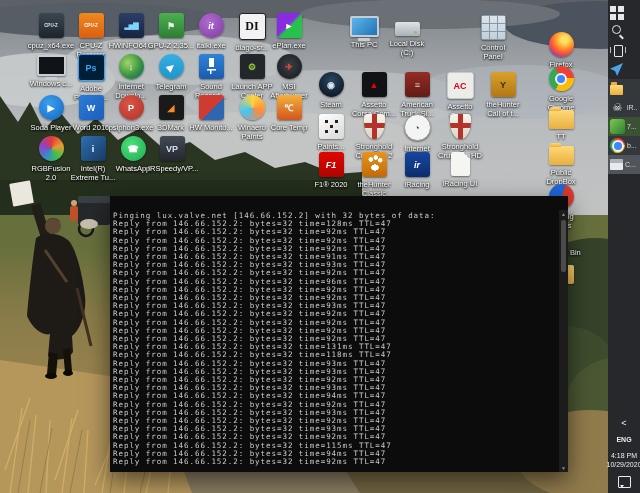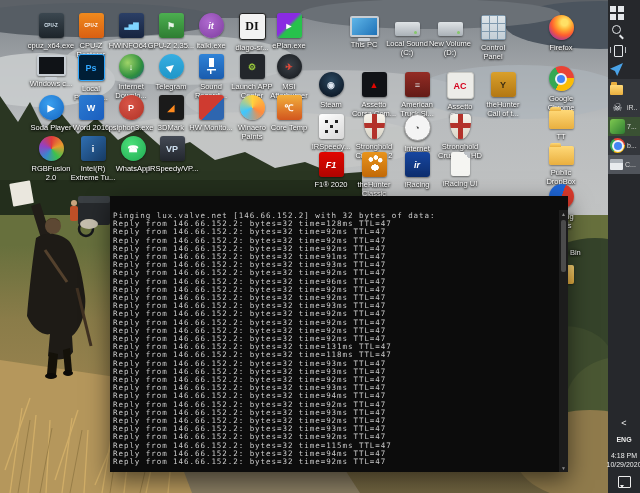--- a/index.html
+++ b/index.html
@@ -238,21 +238,21 @@
         </span>
         <div class="dlabel">
           <div>Windows c...</div>
         </div>
       </div>
       <div class="dicon" style="left: 91px; top: 54px;">
         <span class="tile t-photoshop shape-sq" style="background: rgb(0, 30, 54); color: rgb(49, 168, 255); border: 1px solid rgb(49, 168, 255);">
           <span class="glyph">Ps</span>
         </span>
         <div class="dlabel">
-          <div>Local</div>
+          <div>Adobe</div>
           <div>Photosh...</div>
         </div>
       </div>
       <div class="dicon" style="left: 131px; top: 54px;">
         <span class="tile t-idm shape-circ" style="background: radial-gradient(circle at 35% 35%, rgb(159, 212, 104), rgb(47, 143, 62) 60%, rgb(29, 91, 134)); color: rgb(255, 255, 255);">
           <span class="glyph">↓</span>
         </span>
         <div class="dlabel">
           <div>Internet</div>
           <div>Downlo...</div>
@@ -390,31 +390,22 @@
         </span>
         <div class="dlabel">
           <div>This PC</div>
         </div>
       </div>
       <div class="dicon" style="left: 407px; top: 15px;">
         <span class="tile t-drive shape-drive" style="background: linear-gradient(rgb(223, 227, 230), rgb(170, 177, 183));">
           <span class="glyph"></span>
         </span>
         <div class="dlabel">
-          <div>Local Sound</div>
+          <div>Local Disk</div>
           <div>(C:)</div>
-        </div>
-      </div>
-      <div class="dicon" style="left: 450px; top: 15px;">
-        <span class="tile t-drive shape-drive" style="background: linear-gradient(rgb(223, 227, 230), rgb(170, 177, 183));">
-          <span class="glyph"></span>
-        </span>
-        <div class="dlabel">
-          <div>New Volume</div>
-          <div>(D:)</div>
         </div>
       </div>
       <div class="dicon" style="left: 493px; top: 15px;">
         <span class="tile t-controlpanel shape-sq" style="background: linear-gradient(rgb(127, 153, 173) 1px, rgba(0, 0, 0, 0) 1px) 0px 0px / 100% 8px, linear-gradient(90deg, rgb(127, 153, 173) 1px, rgba(0, 0, 0, 0) 1px) 0px 0px / 8px 100%, linear-gradient(rgb(223, 230, 234), rgb(194, 205, 213));">
           <span class="glyph"></span>
         </span>
         <div class="dlabel">
           <div>Control</div>
           <div>Panel</div>
         </div>
@@ -461,21 +452,21 @@
         <div class="dlabel">
           <div>theHunter</div>
           <div>Call of t...</div>
         </div>
       </div>
       <div class="dicon" style="left: 331px; top: 114px;">
         <span class="tile t-dice shape-sq" style="background: radial-gradient(circle at 30% 30%, rgb(34, 34, 34) 0px, rgb(34, 34, 34) 1.6px, rgba(0, 0, 0, 0) 1.9px), radial-gradient(circle at 70% 30%, rgb(34, 34, 34) 0px, rgb(34, 34, 34) 1.6px, rgba(0, 0, 0, 0) 1.9px), radial-gradient(circle, rgb(34, 34, 34) 0px, rgb(34, 34, 34) 1.6px, rgba(0, 0, 0, 0) 1.9px), radial-gradient(circle at 30% 70%, rgb(34, 34, 34) 0px, rgb(34, 34, 34) 1.6px, rgba(0, 0, 0, 0) 1.9px), radial-gradient(circle at 70% 70%, rgb(34, 34, 34) 0px, rgb(34, 34, 34) 1.6px, rgba(0, 0, 0, 0) 1.9px), linear-gradient(145deg, rgb(255, 255, 255), rgb(216, 216, 216));">
           <span class="glyph"></span>
         </span>
         <div class="dlabel">
-          <div>IRSpeedy...</div>
+          <div>Paints...</div>
           <div>Blitz</div>
         </div>
       </div>
       <div class="dicon" style="left: 374px; top: 114px;">
         <span class="tile t-shieldcross shape-shield" style="background: linear-gradient(rgba(0, 0, 0, 0) 38%, rgb(179, 50, 42) 38%, rgb(179, 50, 42) 58%, rgba(0, 0, 0, 0) 58%), linear-gradient(90deg, rgba(0, 0, 0, 0) 40%, rgb(179, 50, 42) 40%, rgb(179, 50, 42) 60%, rgba(0, 0, 0, 0) 60%), linear-gradient(rgb(247, 244, 236), rgb(217, 212, 198));">
           <span class="glyph"></span>
         </span>
         <div class="dlabel">
           <div>Stronghold</div>
           <div>Crusader 2</div>
@@ -524,21 +515,21 @@
         </div>
       </div>
       <div class="dicon" style="left: 460px; top: 152px;">
         <span class="tile t-iracingui shape-page">
           <span class="glyph"></span>
         </span>
         <div class="dlabel">
           <div>iRacing UI</div>
         </div>
       </div>
-      <div class="dicon" style="left: 561px; top: 15px;">
+      <div class="dicon" style="left: 561px; top: 32px;">
         <span class="tile t-firefox shape-circ" style="background: radial-gradient(circle at 62% 30%, rgb(255, 224, 102) 0px, rgb(255, 224, 102) 14%, rgb(255, 173, 51) 32%, rgb(255, 94, 46) 55%, rgb(178, 58, 142) 78%, rgb(89, 42, 140) 100%);">
           <span class="glyph"></span>
         </span>
         <div class="dlabel">
           <div>Firefox</div>
         </div>
       </div>
       <div class="dicon" style="left: 561px; top: 66px;">
         <span class="tile t-chrome shape-circ" style="background: conic-gradient(from -30deg, rgb(234, 67, 53) 0deg, rgb(234, 67, 53) 33%, rgb(251, 188, 5) 33%, rgb(251, 188, 5) 66%, rgb(52, 168, 83) 66%, rgb(52, 168, 83) 100%);">
           <span class="glyph"></span>

